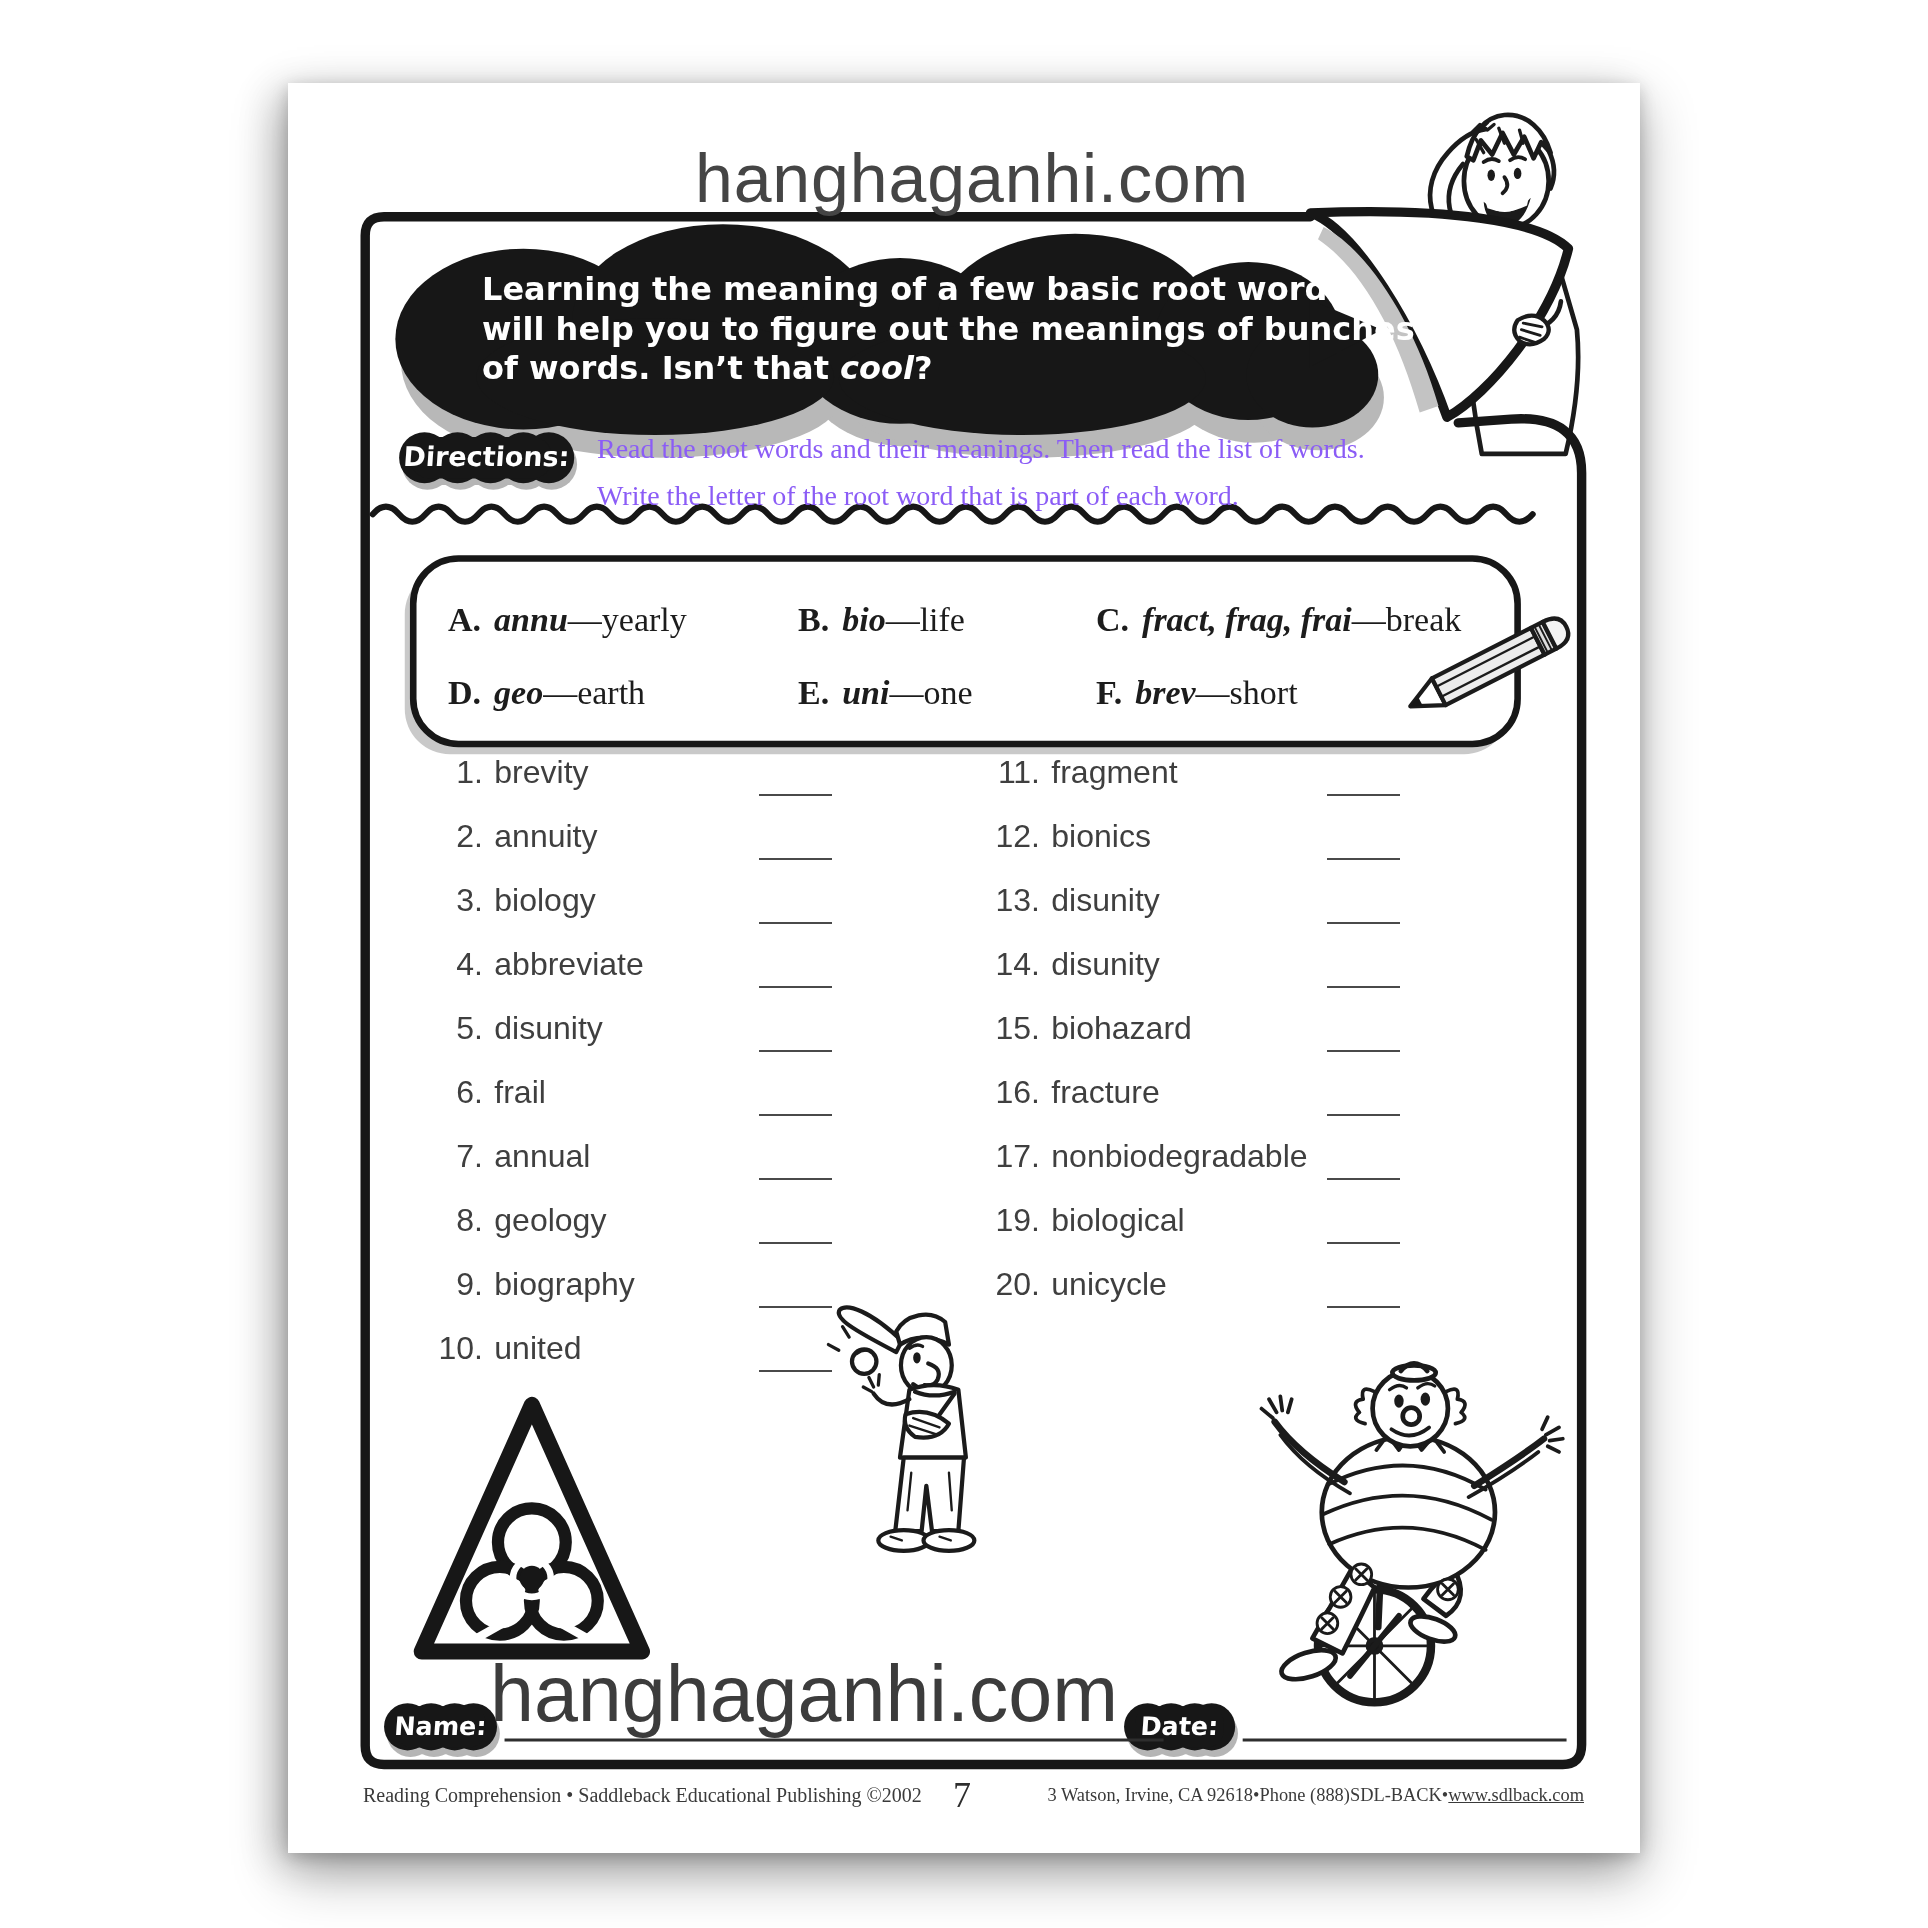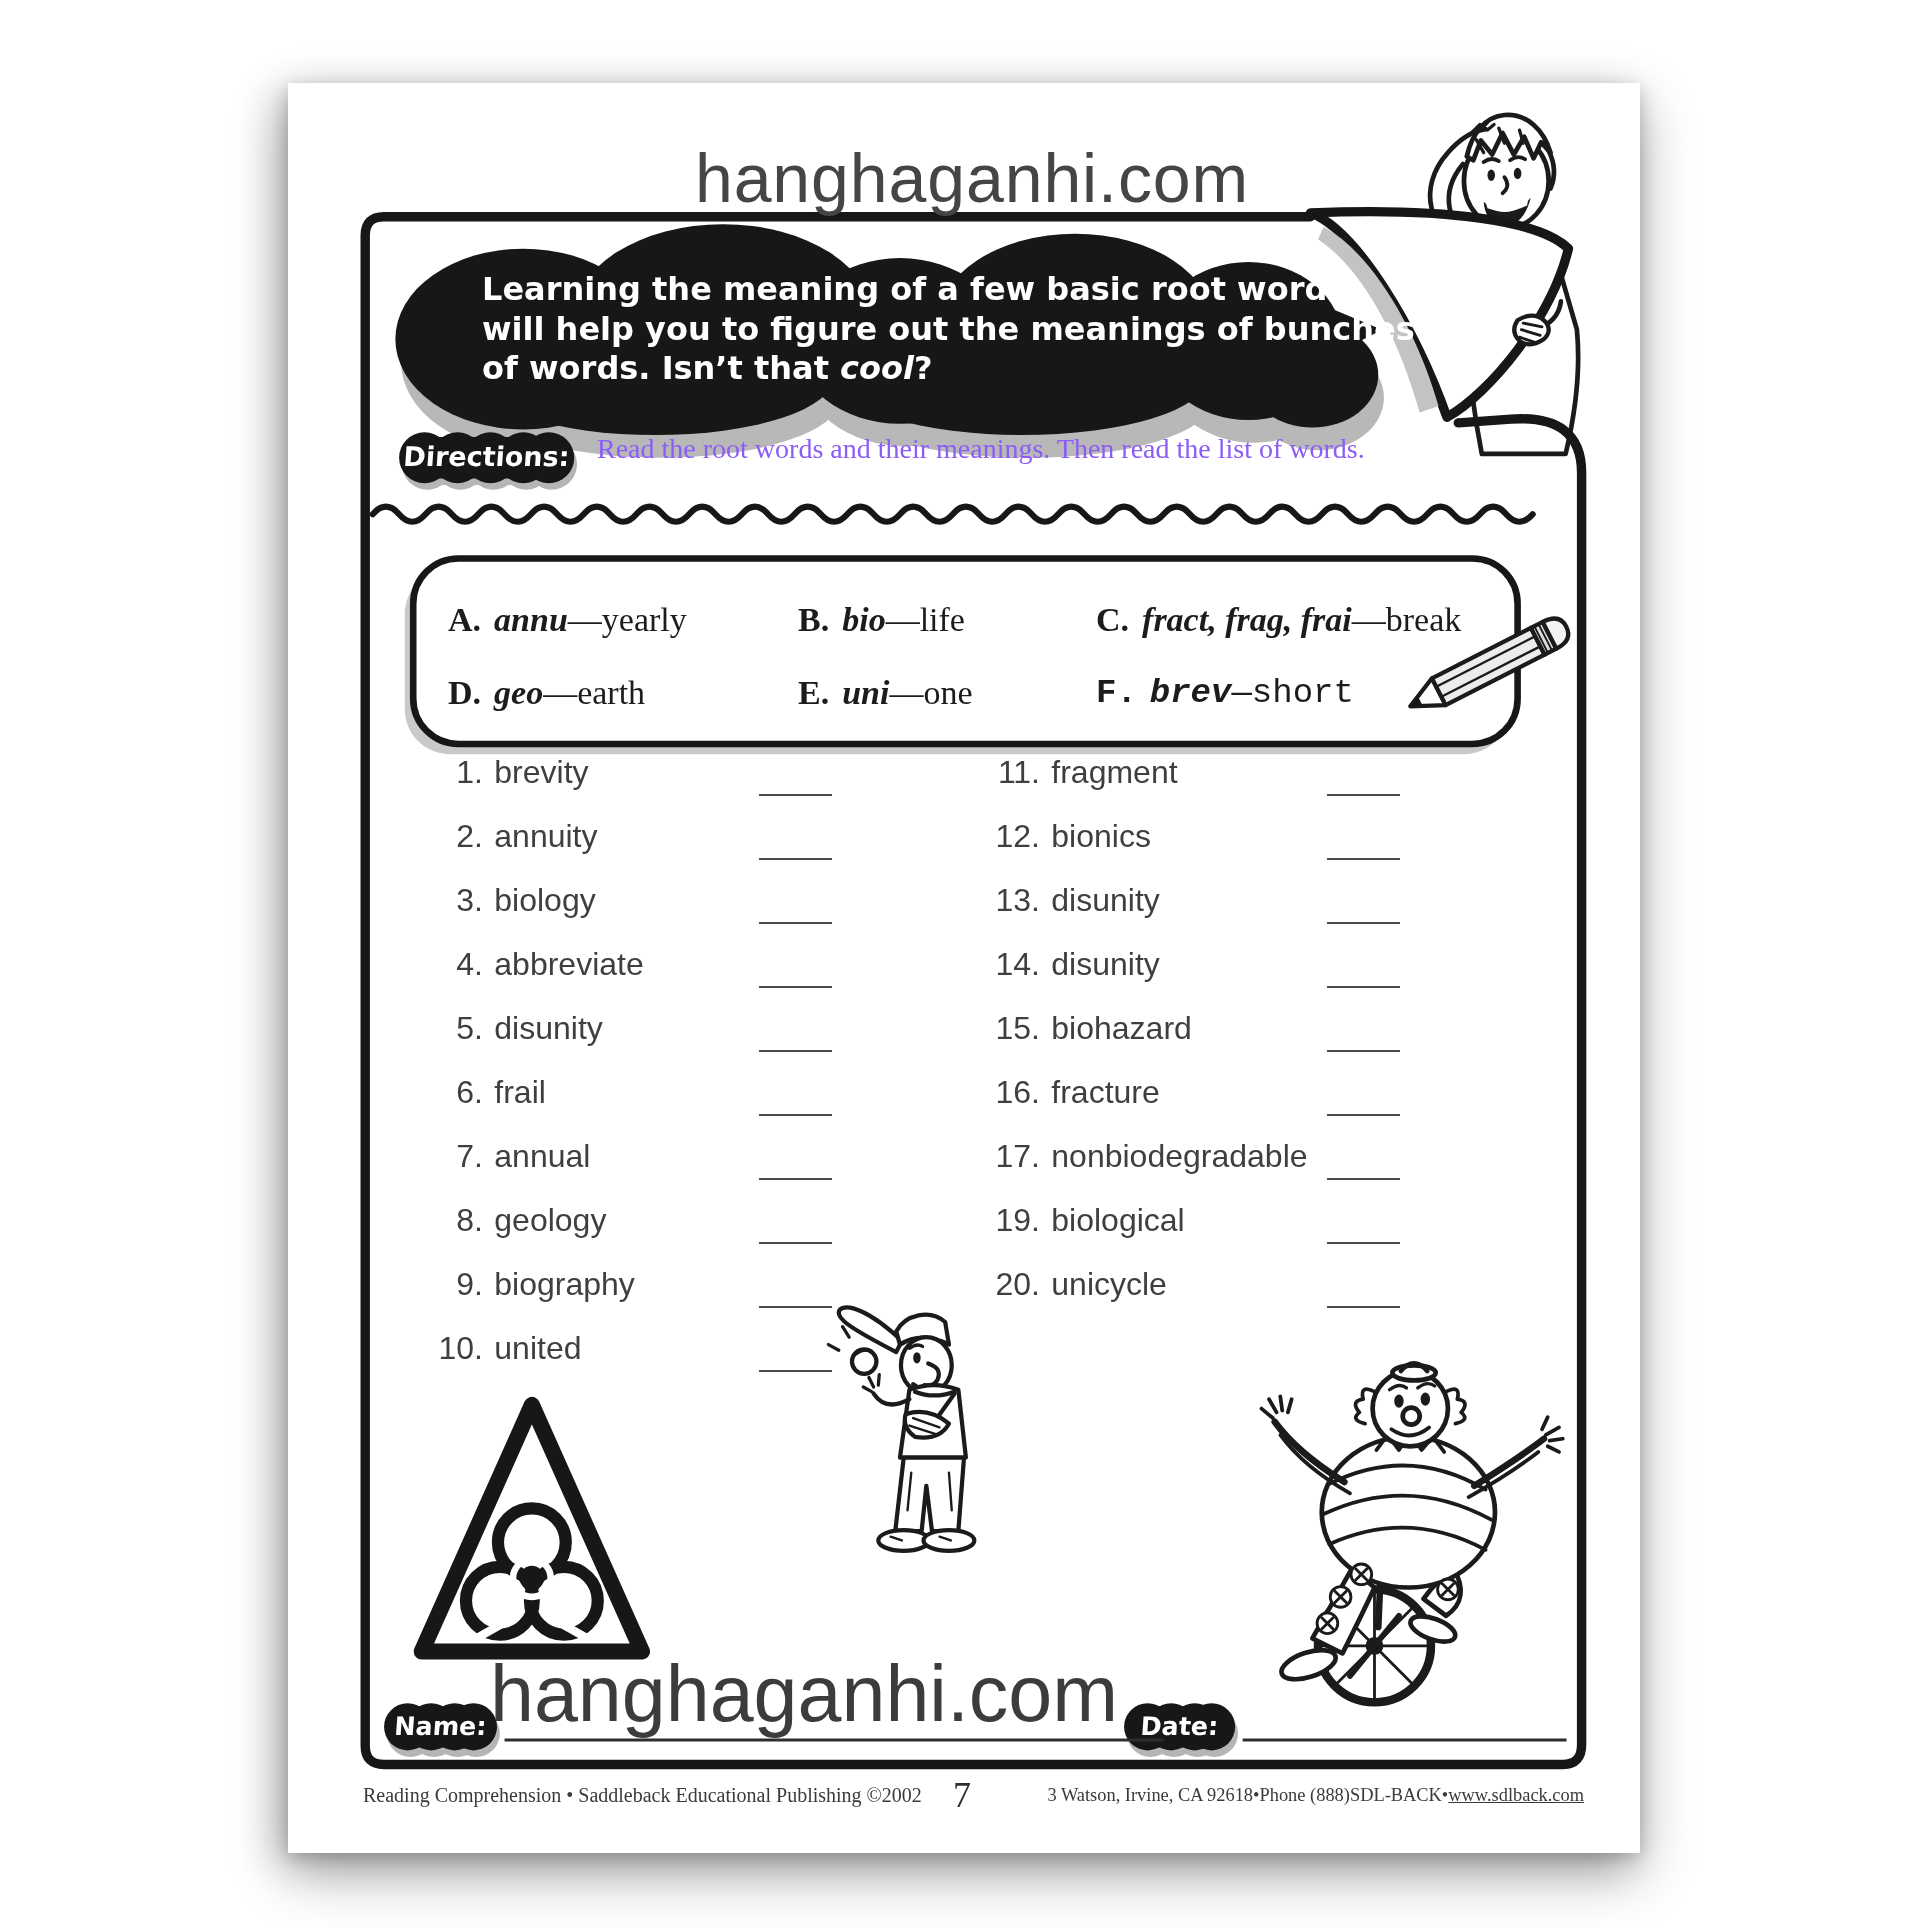--- a/index.html
+++ b/index.html
@@ -22,21 +22,21 @@
   #date-label{left:836px;top:1628px;width:111px;font-size:25.4px;}
   
   .dir-line{font-family:"Liberation Serif",serif;font-size:28px;color:#8b5cf6;white-space:nowrap;}
   #dl1{left:309px;top:350px;} #dl2{left:309px;top:397px;}
   
   .re{font-family:"Liberation Serif",serif;font-size:34px;color:#1c1c1c;white-space:nowrap;}
   .re .letter{font-weight:700;margin-right:13px;}
   .re .root{font-weight:700;font-style:italic;}
   .re .meaning{font-weight:500;}
   #re0{left:160px;top:518px;} #re1{left:510px;top:518px;} #re2{left:808px;top:518px;}
-  #re3{left:160px;top:591px;} #re4{left:510px;top:591px;} #re5{left:808px;top:591px;font-family:Liberation Mono, monospace;}
+  #re3{left:160px;top:591px;} #re4{left:510px;top:591px;} #re5{left:808px;top:591px;}
   
   .col{position:absolute;top:670px;}
   #col-left{left:137px;width:433px;}
   #col-right{left:682px;width:452px;}
   .row{position:relative;height:64px;font-family:"Liberation Sans",sans-serif;font-size:32px;color:#3f3f3f;display:flex;align-items:flex-start;line-height:38px;}
   .row .num{display:inline-block;text-align:right;}
   #col-left .num{width:58px;} #col-right .num{width:70px;}
   .row .w{margin-left:11.3px;white-space:nowrap;}
   .blank{position:absolute;top:41px;height:0;border-bottom:2.8px solid #4a4a4a;}
   #col-left .blank{left:334px;width:73px;}
@@ -283,20 +283,21 @@
   </svg>
 
   <div id="wm-top" class="abs wm">hanghaganhi.com</div>
 
   <div id="bl1" class="abs bubble-line">Learning the meaning of a few basic root words</div>
   <div id="bl3" class="abs bubble-line"><span>of words. Isn’t that </span><span style="font-style:italic">cool</span><span>?</span></div>
   <div id="bl2" class="abs bubble-line">will help you to figure out the meanings of bunches</div>
 
   <div id="directions-label" class="abs badge-text">Directions:</div>
   <div id="dl1" class="abs dir-line">Read the root words and their meanings. Then read the list of words.</div>
+  <div id="dl2" class="abs dir-line">Write the letter of the root word that is part of each word.</div>
 
   <div id="re0" class="abs re"><span class="letter">A.</span><span class="root">annu</span><span class="meaning">—yearly</span></div>
   <div id="re1" class="abs re"><span class="letter">B.</span><span class="root">bio</span><span class="meaning">—life</span></div>
   <div id="re2" class="abs re"><span class="letter">C.</span><span class="root">fract, frag, frai</span><span class="meaning">—break</span></div>
   <div id="re3" class="abs re"><span class="letter">D.</span><span class="root">geo</span><span class="meaning">—earth</span></div>
   <div id="re4" class="abs re"><span class="letter">E.</span><span class="root">uni</span><span class="meaning">—one</span></div>
   <div id="re5" class="abs re"><span class="letter">F.</span><span class="root">brev</span><span class="meaning">—short</span></div>
 
   <div id="col-left" class="col">
 

